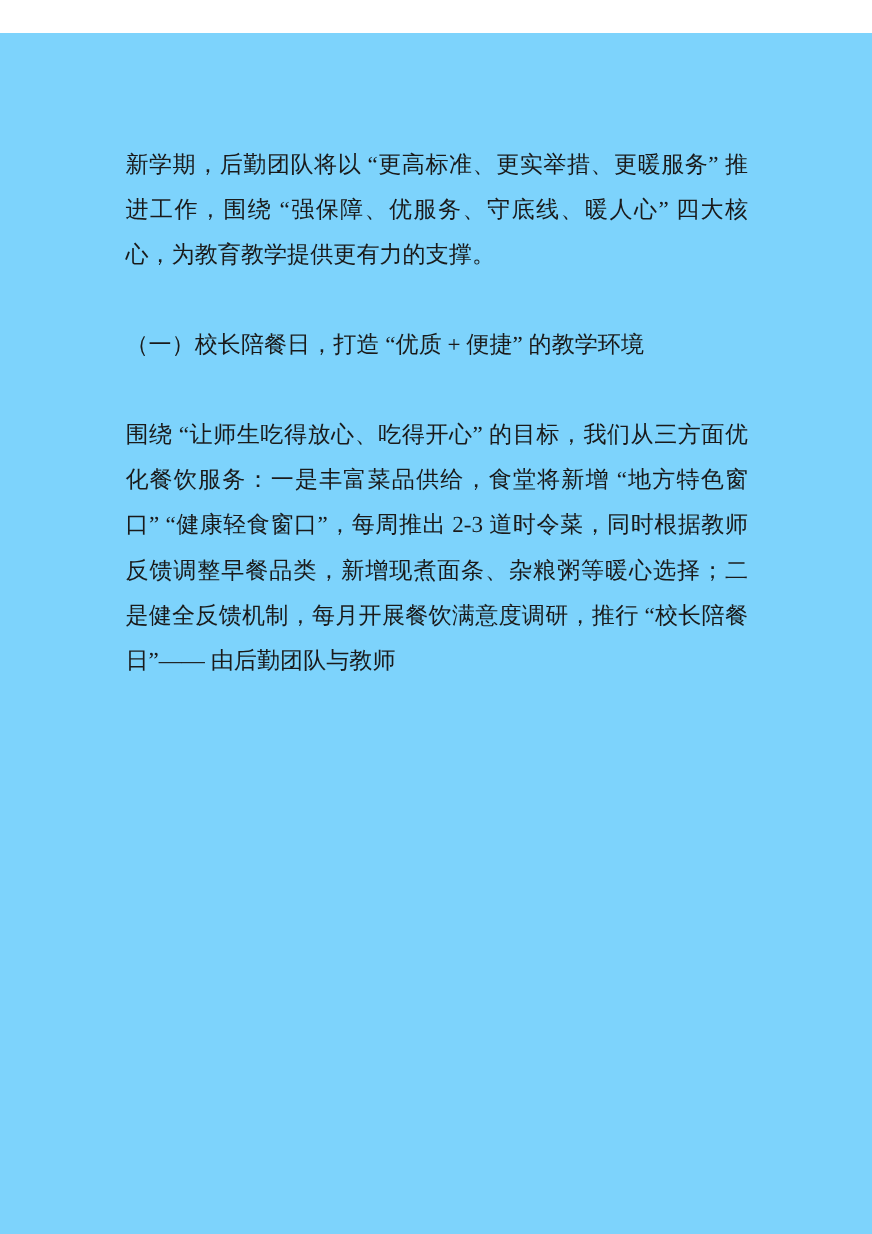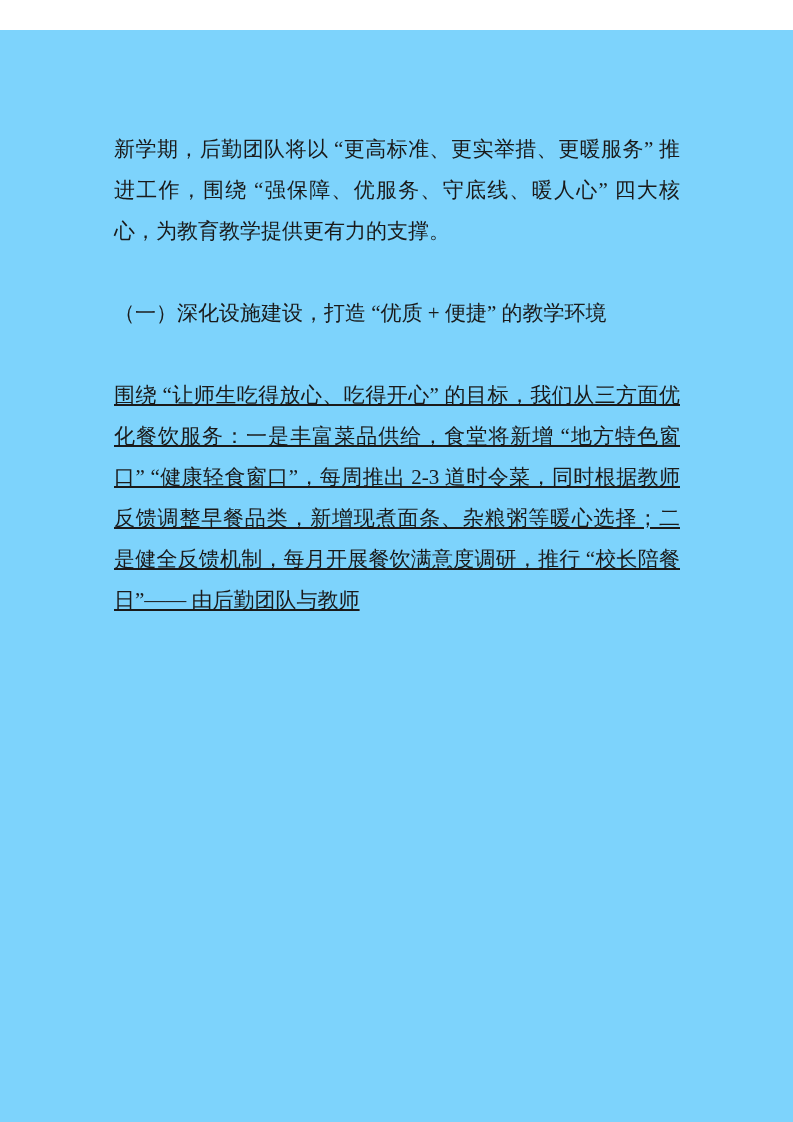--- a/index.html
+++ b/index.html
@@ -31,25 +31,24 @@
     line-height: 41px;
     text-align: justify;
     text-justify: inter-character;
   }
   .doc-block {
     margin: 0 0 41px 0;
     font-weight: normal;
   }
   .doc-block:last-child {
     margin-bottom: 0;
-    text-decoration: underline;
   }
 </style>
 </head>
 <body>
 
 <div class="page">
   <div class="doc-content">
     <p class="doc-block">新学期，后勤团队将以 “更高标准、更实举措、更暖服务” 推进工作，围绕 “强保障、优服务、守底线、暖人心” 四大核心，为教育教学提供更有力的支撑。</p>
-    <p class="doc-block">（一）深化设施建设，打造 “优质 + 便捷” 的教学环境</p>
+    <p class="doc-block">（一）校长陪餐日，打造 “优质 + 便捷” 的教学环境</p>
     <p class="doc-block">围绕 “让师生吃得放心、吃得开心” 的目标，我们从三方面优化餐饮服务：一是丰富菜品供给，食堂将新增 “地方特色窗口” “健康轻食窗口”，每周推出 2-3 道时令菜，同时根据教师反馈调整早餐品类，新增现煮面条、杂粮粥等暖心选择；二是健全反馈机制，每月开展餐饮满意度调研，推行 “校长陪餐日”—— 由后勤团队与教师</p>
   </div>
 </div>
 
 </body></html>

